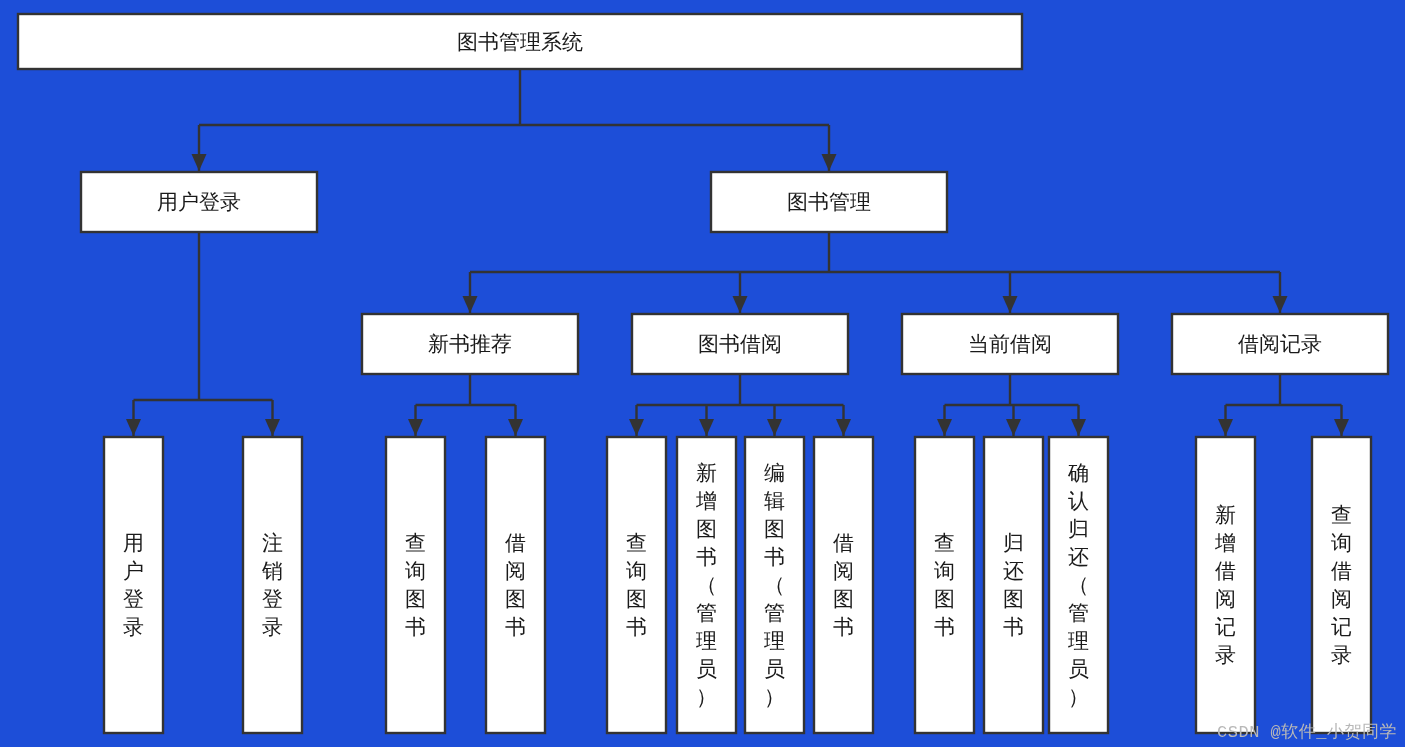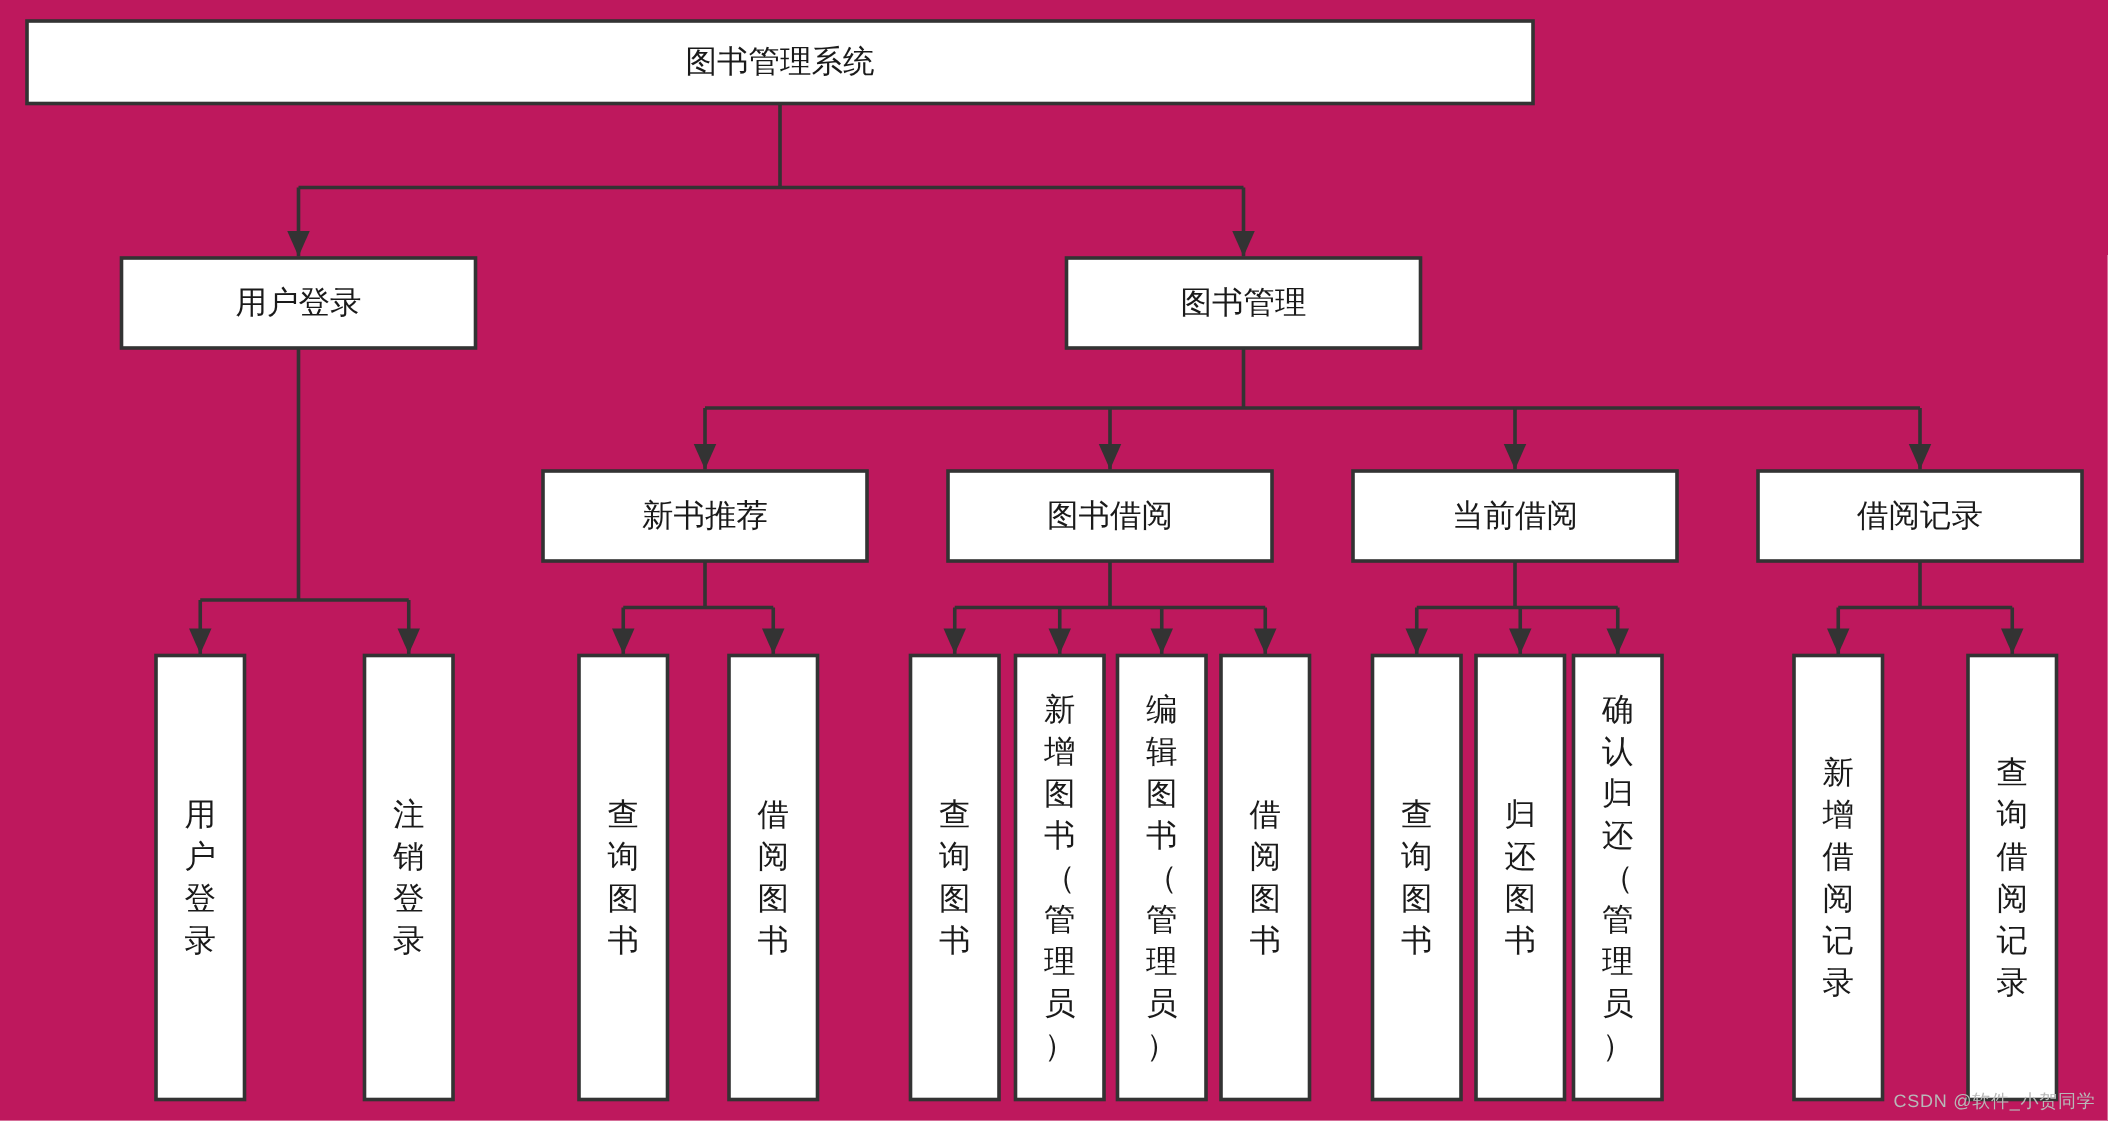--- a/index.html
+++ b/index.html
@@ -10,21 +10,21 @@
   body {
     width: 1405px;
     height: 747px;
     font-family: "DejaVu Sans", "Liberation Sans", sans-serif;
     overflow: hidden;
   }
   #diagram-root {
     position: relative;
     width: 1405px;
     height: 747px;
-    background: #be185d;
+    background: #1d4ed8;
     text-align: center;
   }
   svg.diagram-svg {
     position: absolute;
     left: 0;
     top: 0;
     width: 1405px;
     height: 747px;
     display: block;
   }
@@ -52,22 +52,22 @@
   .leaf-label-v {
     font-family: "DejaVu Sans", "Liberation Sans", sans-serif;
     font-size: 21px;
     fill: #1a1a1a;
     text-anchor: middle;
   }
   .watermark-text {
     position: absolute;
     right: 8px;
     bottom: 4px;
-    font-family: Liberation Sans, sans-serif;
-    font-size: 12px;
+    font-family: Liberation Mono, monospace;
+    font-size: 17px;
     color: #b8b8b8;
     white-space: nowrap;
     letter-spacing: 0.5px;
     user-select: none;
   }
 </style>
 </head>
 <body>
 
 <div id="diagram-root">

